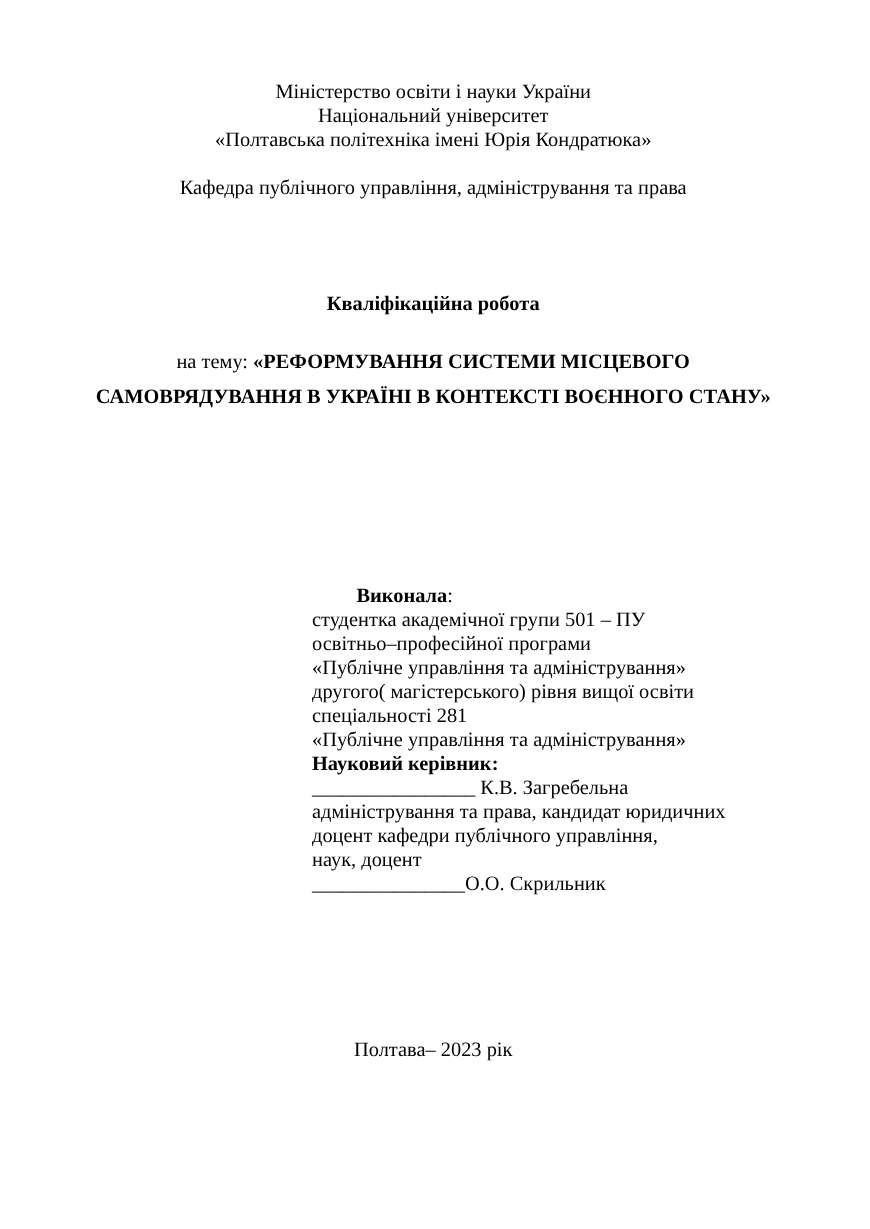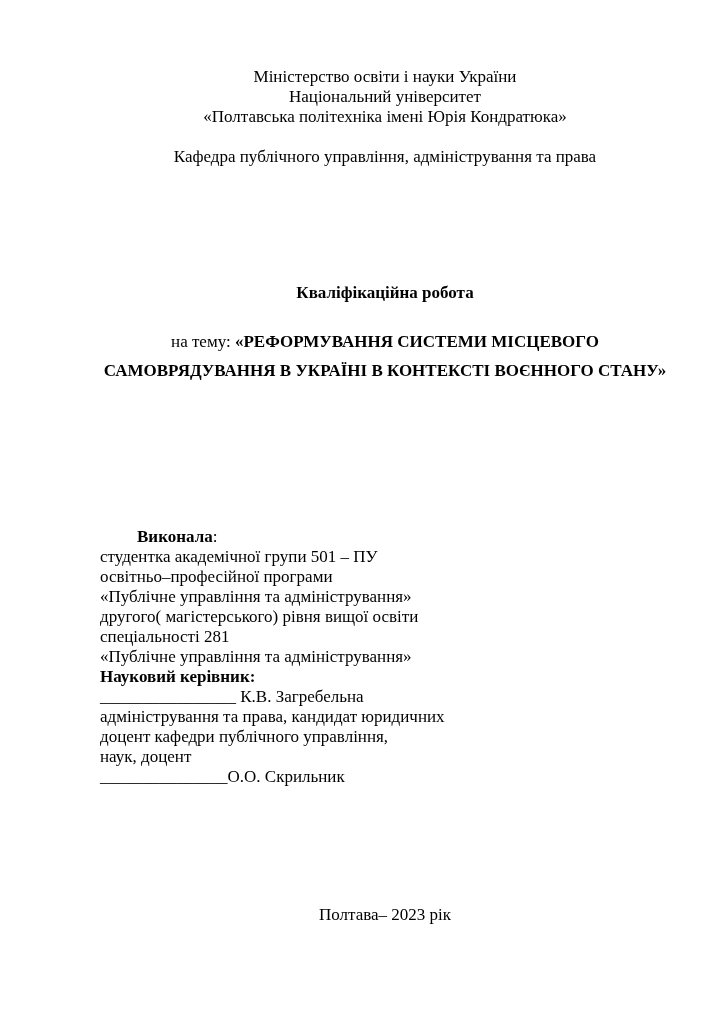--- a/index.html
+++ b/index.html
@@ -10,40 +10,41 @@
   .page {
     position: relative;
     box-sizing: border-box;
     width: 725px;
     height: 1024px;
     background: #ffffff;
     color: #000000;
     font-family: "Liberation Serif", "DejaVu Serif", serif;
     font-size: 17px;
     line-height: 20px;
-    padding: 67px 55px 0 100px;
+    padding: 67px 55px 0 52px;
     overflow: hidden;
   }
   .line { white-space: pre; }
   .center-block { text-align: center; }
   .institute-block { margin-top: 20px; }
   .work-type {
-    margin-top: 116px;
+    margin-top: 76px;
     text-align: center;
     font-weight: bold;
   }
   .topic-block {
     margin-top: 24px;
     text-align: center;
     line-height: 29px;
     font-family: Liberation Serif, serif;
   }
   .b { font-weight: bold; }
   .exec-block {
     margin-top: 142px;
+    margin-left: 208px;
   }
   .exec-label { padding-left: 37px; }
   .footer-line {
     margin-top: 118px;
     text-align: center;
   }
 </style>
 </head>
 <body>
 

